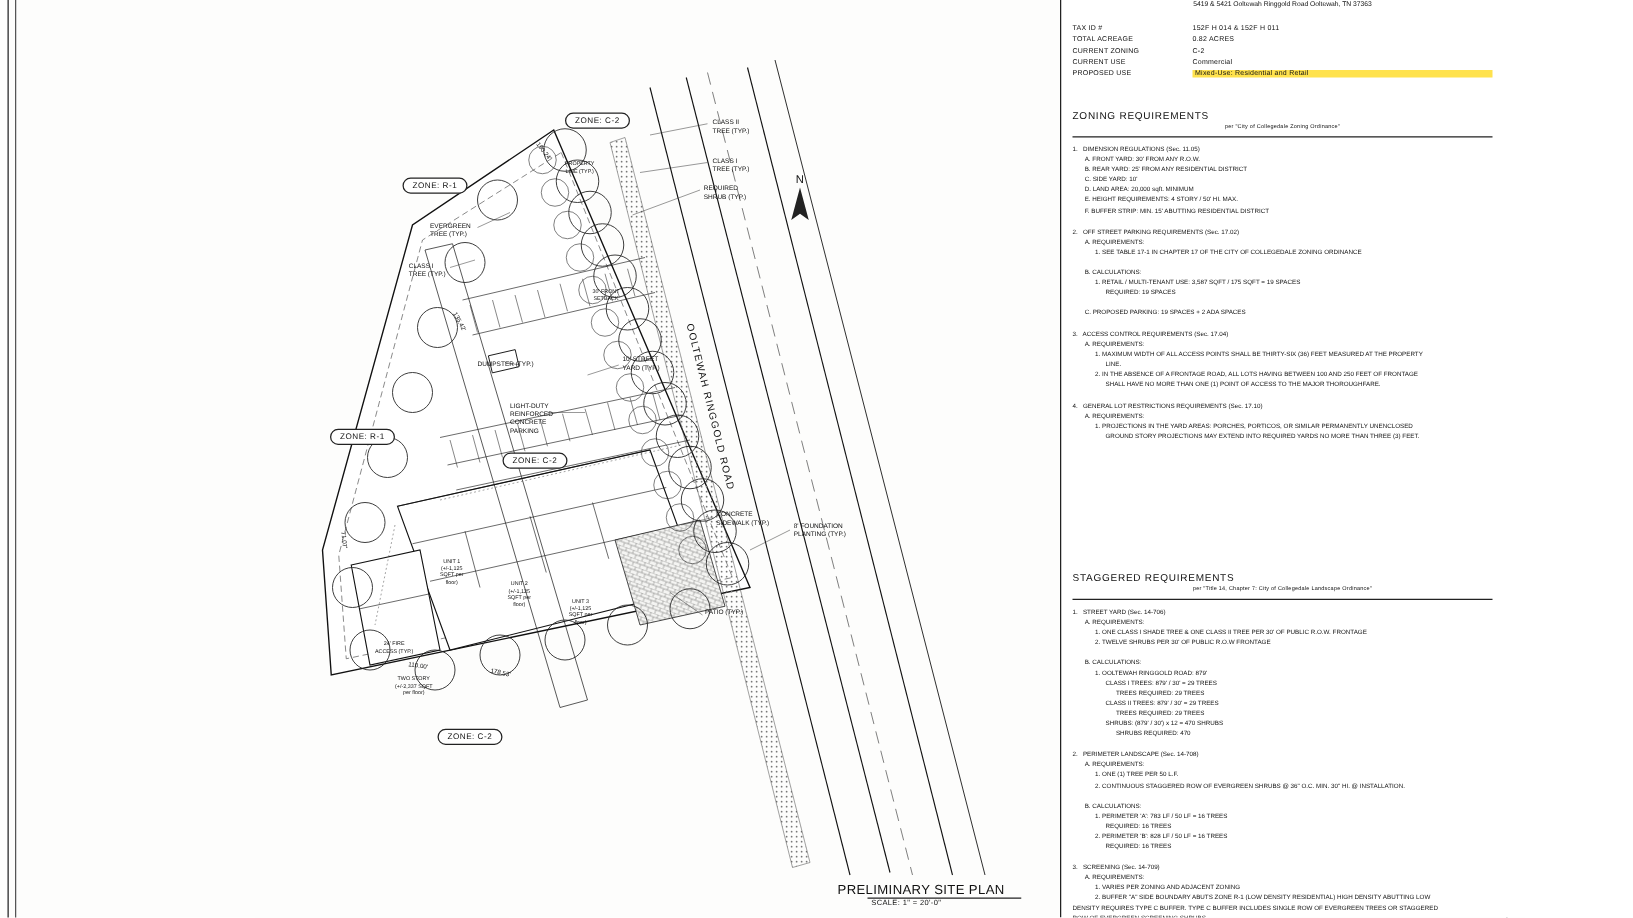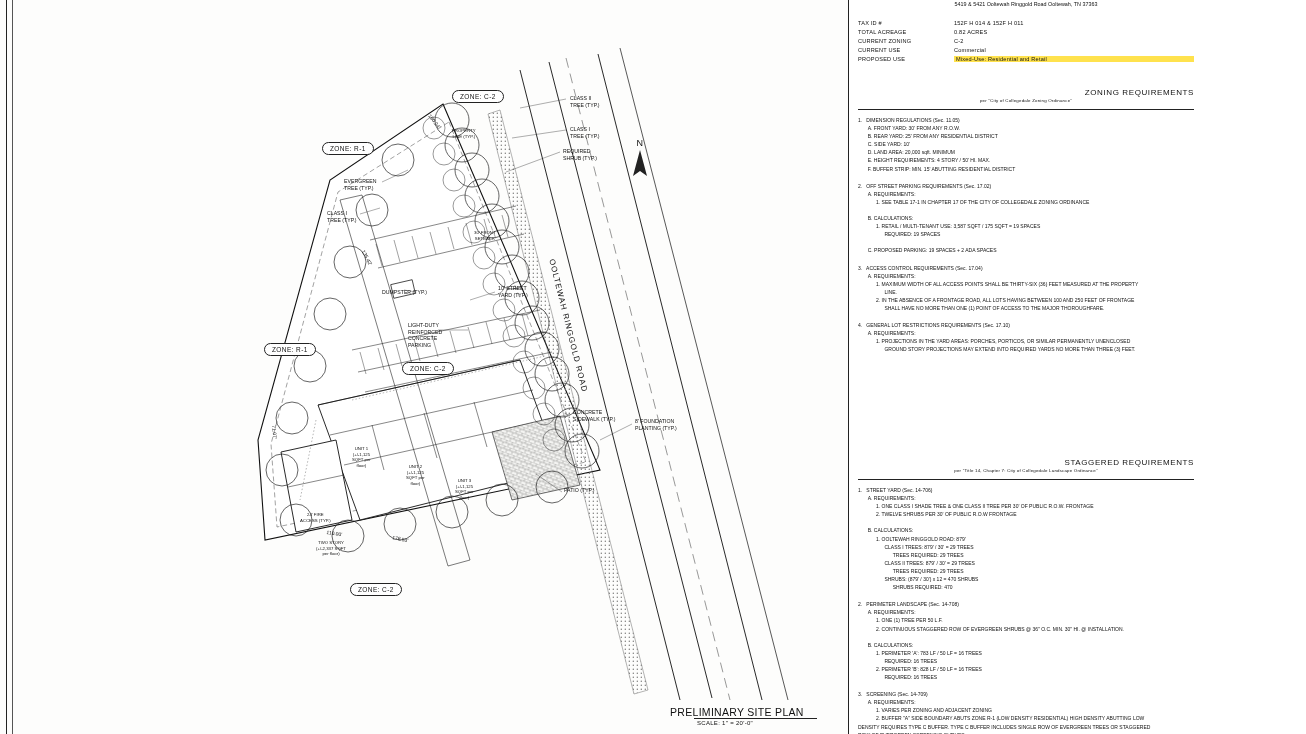--- a/index.html
+++ b/index.html
@@ -31,21 +31,21 @@
   .notes-l{position:absolute;left:0;top:0;width:1px;height:734px;background:#222;}
   .notes-r{position:absolute;right:0;top:0;width:1px;height:734px;background:#222;}
 
   .info-table{position:absolute;left:10px;top:0;width:336px;font-size:5.6px;}
   .info-row{display:flex;padding:1.6px 0;}
   .info-row .k{width:96px;letter-spacing:.2px;}
   .info-row .v{flex:1;letter-spacing:.2px;}
   .info-row .v.hl{background:#ffe24d;display:inline-block;padding:0 2px;}
   .info-top{position:absolute;left:10px;top:0;width:336px;text-align:center;font-size:5.4px;line-height:1.5;}
 
-  .sec-head{text-align:right;font-size:8px;letter-spacing:.6px;margin-bottom:1px;}
+  .sec-head{text-align:left;font-size:8px;letter-spacing:.6px;margin-bottom:1px;}
   .sec-sub{text-align:center;font-size:4.4px;letter-spacing:.2px;margin-bottom:6px;}
   .blk{position:absolute;left:10px;width:336px;}
   .rulerow{height:1px;background:#222;margin:3px 0;}
 
   .note{font-size:5px;line-height:1.62;white-space:pre-wrap;}
 
   
   .tb{position:absolute;left:1200px;top:0;width:106px;height:734px;background:#fff;}
 </style>
 </head>

